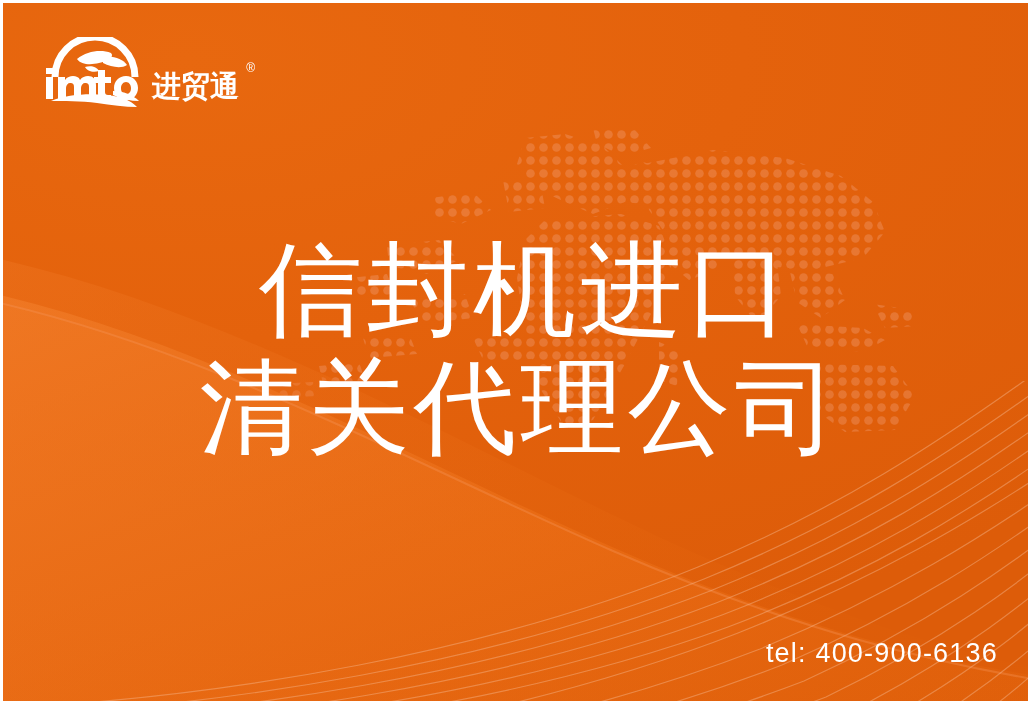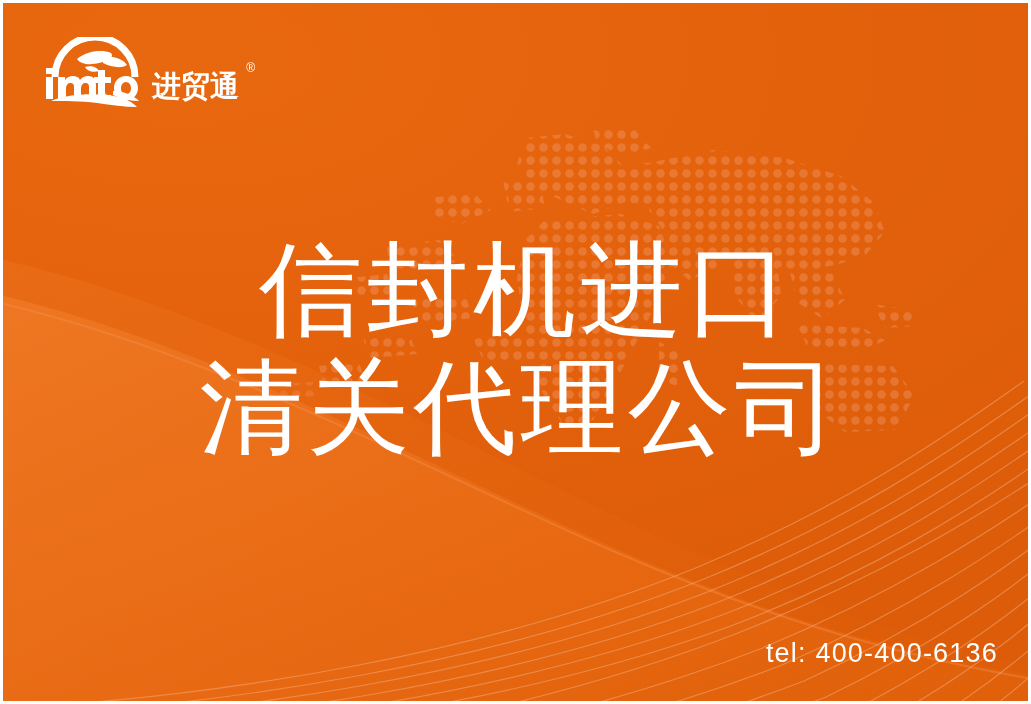--- a/index.html
+++ b/index.html
@@ -258,15 +258,15 @@
       <span>进贸通</span>
       <span class="logo-reg">®</span>
     </div>
   </div>
 
   <div class="headline">
     <div class="headline-line line-1">信封机进口</div>
     <div class="headline-line line-2">清关代理公司</div>
   </div>
 
-  <div class="phone">tel: 400-400-6136</div>
+  <div class="phone">tel: 400-900-6136</div>
 
 </div>
 
 </body></html>

